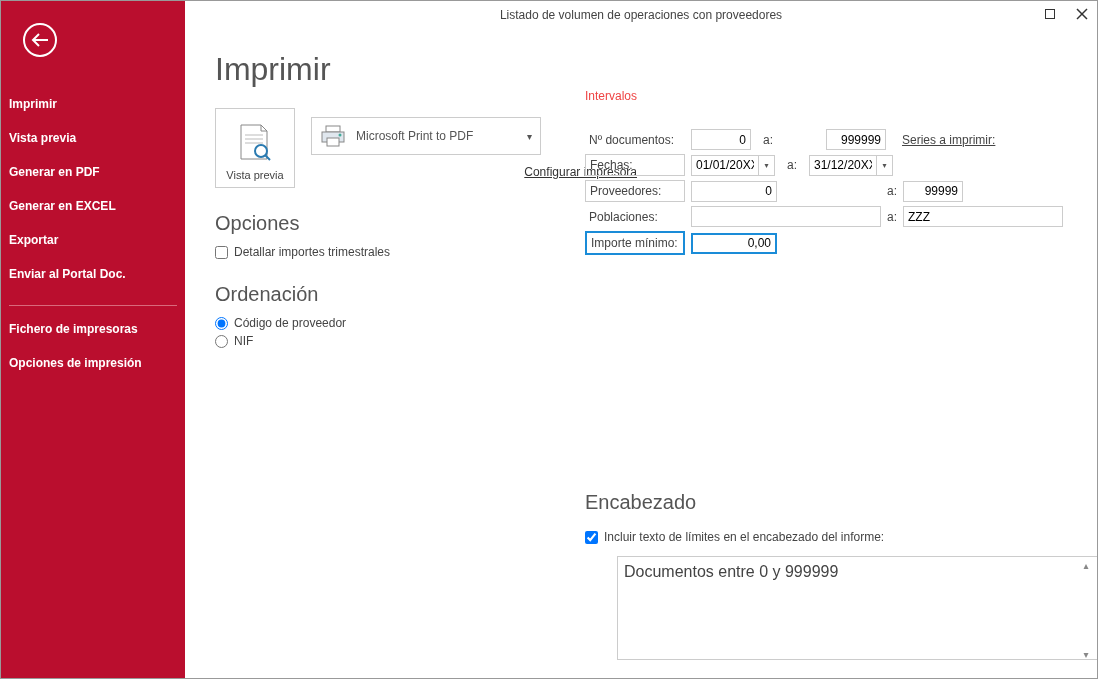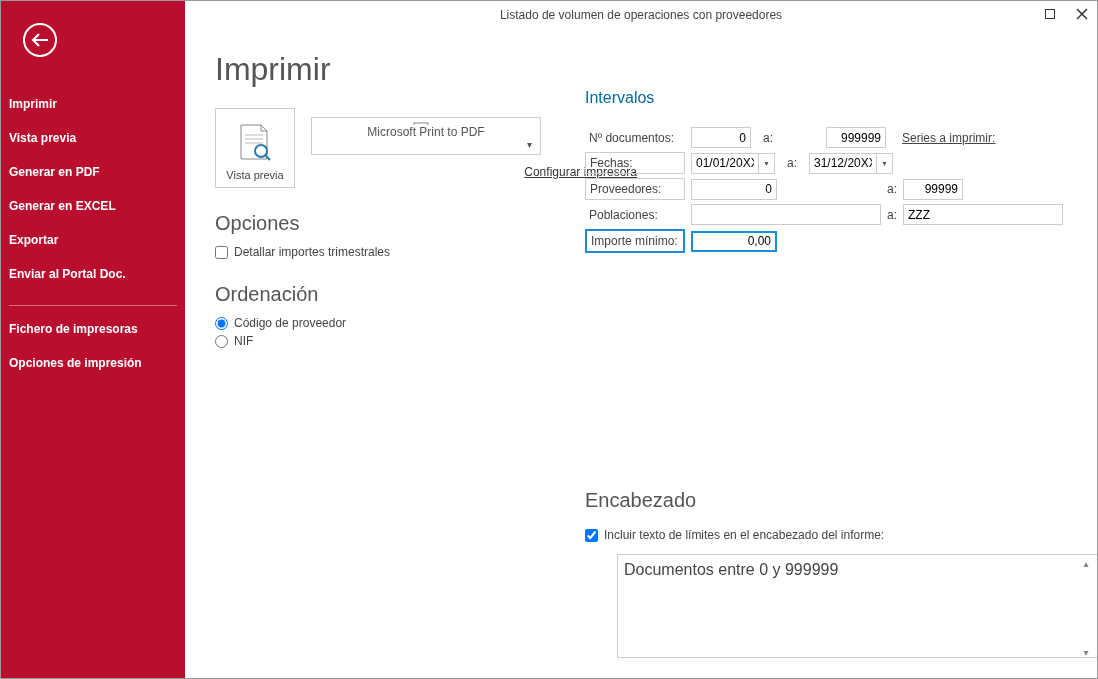--- a/index.html
+++ b/index.html
@@ -15,21 +15,21 @@
   .side-list { margin-top:30px; }
   .side-item { padding:10px 8px 10px 8px; font-size:12px; cursor:pointer; font-weight:600;}
   .side-sep { border-top:1px solid #d96a7c; margin:14px 8px 6px 8px; }
 
   .content { position:absolute; top:0; left:184px; right:0; bottom:0; padding:50px 30px 20px 30px; }
   h1.page-title { font-size:32px; font-weight:300; color:#555; margin:0 0 20px 0; }
 
   .toolbar { display:flex; align-items:center; gap:16px; }
   .tool-card { width:80px; height:80px; border:1px solid #ccc; display:flex; flex-direction:column; align-items:center; justify-content:flex-end; padding-bottom:6px; font-size:11px; color:#444; cursor:pointer; background:#fff; }
   .tool-card svg { margin-bottom:6px; }
-  .printer-select { display:flex; align-items:center; border:1px solid #ccc; padding:4px 8px; width:230px; height:38px; cursor:pointer; font-size:12px; color:#555;flex-direction:column; }
+  .printer-select { display:flex; align-items:center; border:1px solid #ccc; padding:4px 8px; width:230px; height:38px; cursor:pointer; font-size:12px; color:#555; }
   .printer-select .arrow { margin-left:auto; font-size:10px; color:#555; }
   .config-link { font-size:12px; text-decoration:underline; color:#333; cursor:pointer; margin-top:10px; display:block; text-align:right; width:326px;}
   .toolbar-col { display:flex; flex-direction:column; }
 
   .section-title { font-size:20px; color:#555; font-weight:400; margin:30px 0 10px 0; }
   .section-title.sm { margin-top:24px; }
 
   .check-row, .radio-row { display:flex; align-items:center; gap:6px; font-size:12px; color:#444; margin:4px 0; }
   input[type=checkbox], input[type=radio] { margin:0; }
 
@@ -138,21 +138,21 @@
     <div class="radio-row">
       <input type="radio" name="ord" id="r1" checked="" style="">
       <label for="r1">Código de proveedor</label>
     </div>
     <div class="radio-row">
       <input type="radio" name="ord" id="r2" style="">
       <label for="r2">NIF</label>
     </div>
 
     <div class="right-panel">
-      <div style="font-size:16px;color:#0369a1;margin-bottom:20px;">Intervalos</div>
+      <div style="font-size:12px;color:#ef4444;margin-bottom:26px;">Intervalos</div>
 
       <div class="interval-row">
         <div class="interval-label">Nº documentos:</div>
         <input class="txt" style="width: 60px;" value="0">
         <span style="margin:0 6px">a:</span>
         <input class="txt" style="width: 60px; margin-left: 41px;" value="999999">
         <span class="series-link">Series a imprimir:</span>
       </div>
 
       <div class="interval-row">

